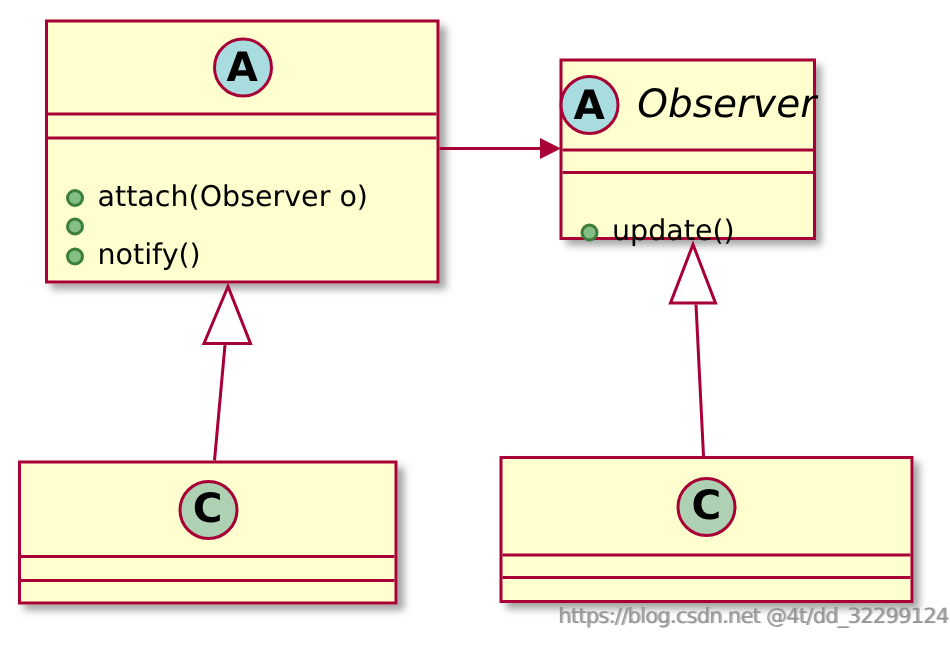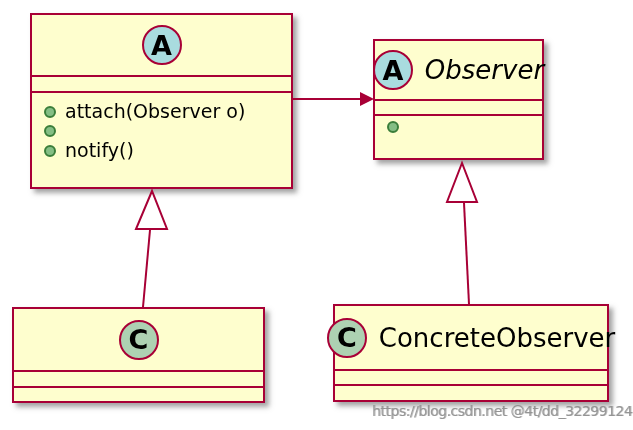--- a/index.html
+++ b/index.html
@@ -20,21 +20,21 @@
     display:flex;align-items:center;justify-content:center;
     font-weight:bold;color:#000;flex:0 0 auto;
   }
   .spot-lg{width:40px;height:40px;font-size:27px;}
   .spot-abstract{background:#A9DCDF;}
   .spot-class{background:#ADD1B2;}
   .uml-title{font-size:26px;color:#000;white-space:nowrap;}
   .title-abstract{font-style:italic;}
   .compartment-empty{border-bottom:2px solid #A80036;box-sizing:border-box;}
   .compartment-empty.last{border-bottom:none;}
-  .uml-methods{padding:5px 10px 0 12px;}
+  .uml-methods{padding:5px 10px 0 12px;margin-top:20px;}
   .method-row{display:flex;align-items:center;gap:9px;line-height:27px;}
   .method-dot{
     width:12px;height:12px;border-radius:50%;flex:0 0 auto;
     background:#84BE84;border:2px solid #3A7E3A;box-sizing:border-box;
   }
   .method-text{font-size:19px;color:#000;white-space:nowrap;}
   .arrow-layer{position:absolute;left:0;top:0;pointer-events:none;}
   .watermark{
     position:absolute;left:372px;top:403px;width:258px;
     font-size:14px;color:rgba(140,140,140,.85);white-space:nowrap;
@@ -68,36 +68,36 @@
 
   <div class="uml-class" style="left:373px;top:39px;width:171px;height:121px;">
     <div class="uml-header" style="height:60px;">
       <span class="spot spot-lg spot-abstract">A</span>
       <span class="uml-title title-abstract">Observer</span>
     </div>
     <div class="compartment-empty" style="height:15px;"></div>
     <div class="uml-methods">
       <div class="method-row">
         <span class="method-dot"></span>
+        <span class="method-text">update()</span>
       </div>
     </div>
   </div>
 
   <div class="uml-class" style="left:12px;top:307px;width:253px;height:96px;">
     <div class="uml-header" style="height:63px;">
       <span class="spot spot-lg spot-class">C</span>
     </div>
     <div class="compartment-empty" style="height:16px;"></div>
     <div class="compartment-empty last" style="height:13px;"></div>
   </div>
 
   <div class="uml-class" style="left:333px;top:304px;width:276px;height:98px;">
     <div class="uml-header" style="height:65px;">
       <span class="spot spot-lg spot-class">C</span>
-      <span class="uml-title">ConcreteObserver</span>
     </div>
     <div class="compartment-empty" style="height:15px;"></div>
     <div class="compartment-empty last" style="height:12px;"></div>
   </div>
 
   <svg class="arrow-layer" width="633" height="430" viewBox="0 0 633 430">
 
     <g stroke="#A80036" stroke-width="2" fill="none">
       <line x1="293" y1="99" x2="360" y2="99"></line>
       <polygon points="360,92 374,99 360,106" fill="#A80036" stroke="none"></polygon>

